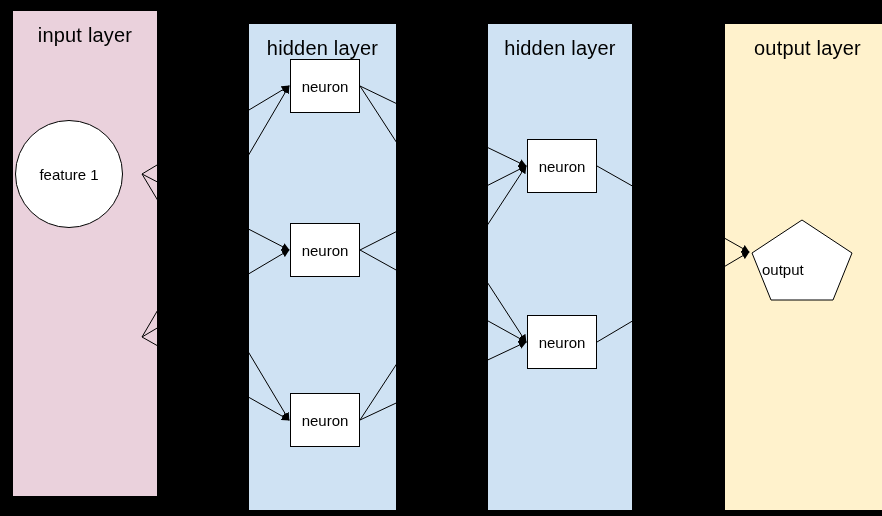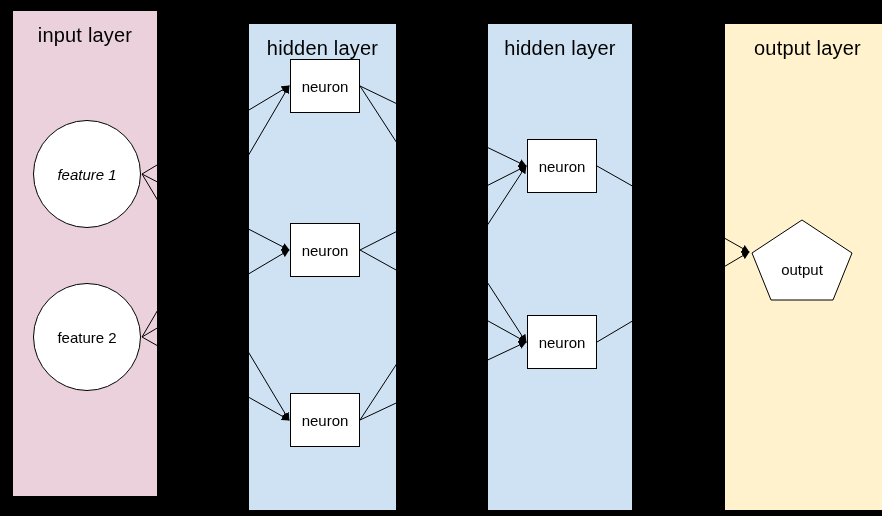--- a/index.html
+++ b/index.html
@@ -19,34 +19,34 @@
 
   svg.edges { position:absolute; left:0; top:0; width:882px; height:516px; }
   svg.edges line { stroke:#000; stroke-width:1; }
 
   .node {
     position:absolute; background:#fff; border:1px solid #000;
     display:flex; align-items:center; justify-content:center;
     font-size:15px; color:#000; box-sizing:border-box; text-align:right;
   }
   .ellipse { border-radius:50%; }
-  #feature1 { left:33px; top:120px; width:108px; height:108px;font-style:italic; }
+  #feature1 { left:15px; top:120px; width:108px; height:108px; }
   #feature2 { left:33px; top:283px; width:108px; height:108px; }
   .neuron { width:70px; height:54px; }
   #h1n1 { left:290px; top:59px;  }
   #h1n2 { left:290px; top:223px; }
   #h1n3 { left:290px; top:393px; }
   #h2n1 { left:527px; top:139px; }
   #h2n2 { left:527px; top:315px; }
 
   #pentagon-svg { position:absolute; left:745px; top:214px; width:116px; height:92px; }
   #pentagon-svg polygon { fill:#fff; stroke:#000; stroke-width:1; }
   #output-label {
     position:absolute; left:762px; top:261px; width:80px;
-    text-align:center; font-size:15px; color:#000;
+    font-size:15px; color:#000;
   }
 </style>
 </head>
 <body>
 
 <div class="canvas">
 
   <div class="panel" id="panel-input">
     <div class="panel-title">input layer</div>
   </div>
@@ -78,23 +78,20 @@
     <line x1="360" y1="250" x2="526" y2="342" marker-end="url(#arrow)"></line>
     <line x1="360" y1="420" x2="526" y2="166" marker-end="url(#arrow)"></line>
     <line x1="360" y1="420" x2="526" y2="342" marker-end="url(#arrow)"></line>
     <line x1="597" y1="166" x2="749" y2="252" marker-end="url(#arrow)"></line>
     <line x1="597" y1="342" x2="749" y2="252" marker-end="url(#arrow)"></line>
   </svg>
 
   <div class="node ellipse" id="feature1">
     <span>feature 1</span>
   </div>
-  <div class="node ellipse" id="feature2">
-    <span>feature 2</span>
-  </div>
 
   <div class="node neuron" id="h1n1">
     <span>neuron</span>
   </div>
   <div class="node neuron" id="h1n2">
     <span>neuron</span>
   </div>
   <div class="node neuron" id="h1n3">
     <span>neuron</span>
   </div>

